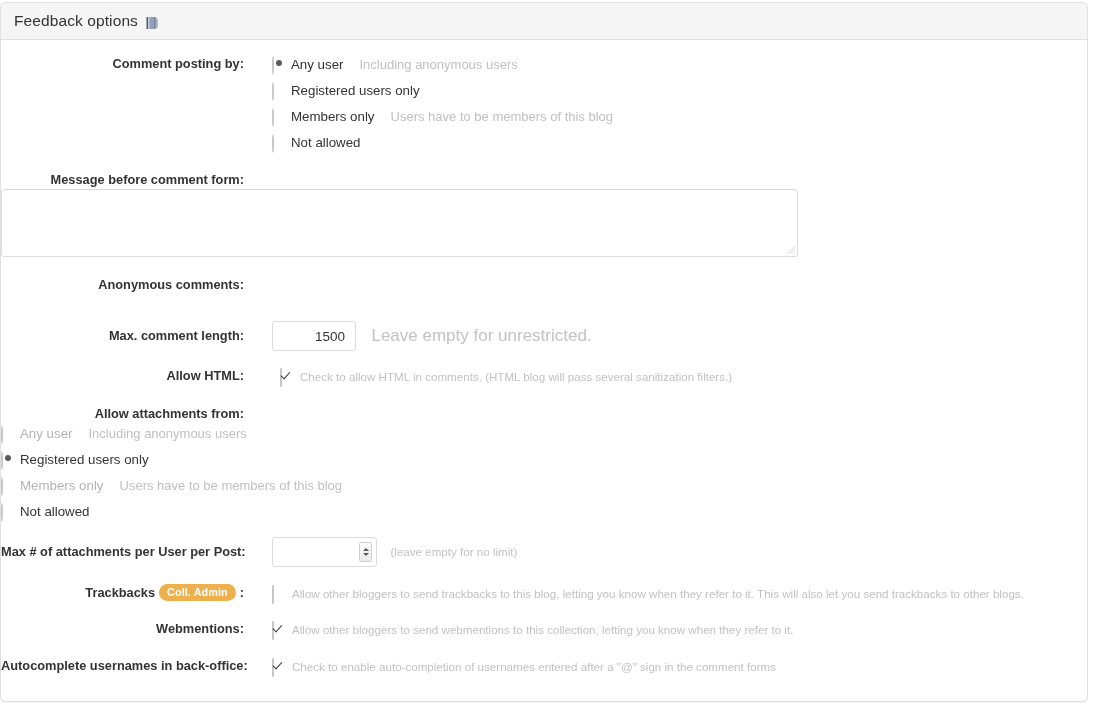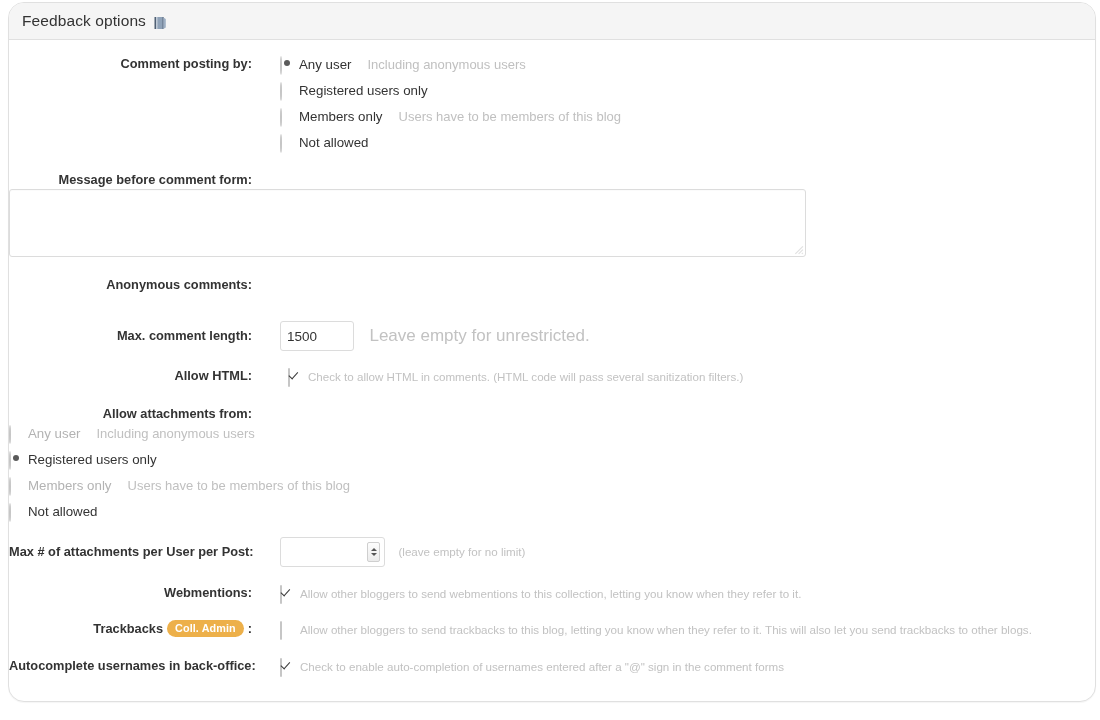--- a/index.html
+++ b/index.html
@@ -6,26 +6,26 @@
   html, body {
     margin: 0; padding: 0;
     width: 1100px; height: 720px;
     background: #ffffff;
     font-family: "Liberation Sans", sans-serif;
     -webkit-font-smoothing: antialiased;
   }
 
   .panel {
     position: absolute;
-    left: 8px; top: 2px;
+    left: 0; top: 2px;
     width: 1088px;
     height: 700px;
     background: #ffffff;
     border: 1px solid #e0e0e0;
-    border-radius: 16px;
+    border-radius: 5px;
     box-shadow: 0 1px 1px rgba(0,0,0,.04);
     overflow: hidden;
   }
 
   .panel-header {
     height: 37px;
     background: #f5f5f5;
     border-bottom: 1px solid #e0e0e0;
     display: flex;
     align-items: center;
@@ -160,29 +160,29 @@
     box-shadow: inset 0 1px 1px rgba(0,0,0,.02);
   }
   .resize-grip {
     position: absolute;
     right: 1px; bottom: 1px;
     width: 13px; height: 13px;
     opacity: .45;
   }
 
   .input-sm {
-    width: 74px;
+    width: 84px;
     height: 30px;
     border: 1px solid #dcdcdc;
     border-radius: 3px;
     background: #ffffff;
     font-family: "Liberation Sans", sans-serif;
     font-size: 13.5px;
     color: #333333;
-    text-align: left;
+    text-align: right;
     padding: 0 10px 0 6px;
     line-height: 28px;
     outline: none;
   }
 
   .input-num-wrap {
     width: 105px;
     height: 30px;
     border: 1px solid #dcdcdc;
     border-radius: 3px;
@@ -328,21 +328,21 @@
         <input class="input-sm" type="text" value="1500" style="">
         <span class="inline-hint">Leave empty for unrestricted.</span>
       </div>
     </div>
 
     <div class="row" style="margin-top:15px;gap:8px;">
       <div class="row-label">Allow HTML:</div>
       <div class="row-control">
         <div class="opt">
           <span class="ctl"><span class="checkbox checked"></span></span>
-          <span class="desc">Check to allow HTML in comments. (HTML code will pass several sanitization filters.)</span>
+          <span class="desc">Check to allow HTML in comments. (HTML blog will pass several sanitization filters.)</span>
         </div>
       </div>
     </div>
 
     <div class="row mt-row">
       <div class="row-label">Allow attachments from:</div>
       <div class="row-control">
 
         <div class="opt">
           <span class="ctl"><span class="radio"></span></span>
@@ -377,41 +377,41 @@
           <span class="spinner">
             <span class="ar up"></span>
             <span class="ar dn"></span>
           </span>
         </span>
         <span class="inline-hint-sm">(leave empty for no limit)</span>
       </div>
     </div>
 
     <div class="row" style="margin-top:16px;">
+      <div class="row-label">
+        <span>Trackbacks</span><span class="badge">Coll. Admin</span><span>:</span>
+      </div>
+      <div class="row-control">
+        <div class="opt">
+          <span class="ctl"><span class="checkbox"></span></span>
+          <span class="desc">Allow other bloggers to send trackbacks to this blog, letting you know when they refer to it. This will also let you send trackbacks to other blogs.</span>
+        </div>
+      </div>
+    </div>
+
+    <div class="row" style="margin-top:16px;">
       <div class="row-label">Webmentions:</div>
       <div class="row-control">
         <div class="opt">
           <span class="ctl"><span class="checkbox checked"></span></span>
           <span class="desc">Allow other bloggers to send webmentions to this collection, letting you know when they refer to it.</span>
         </div>
       </div>
     </div>
 
-    <div class="row" style="margin-top:16px;">
-      <div class="row-label">
-        <span>Trackbacks</span><span class="badge">Coll. Admin</span><span>:</span>
-      </div>
-      <div class="row-control">
-        <div class="opt">
-          <span class="ctl"><span class="checkbox"></span></span>
-          <span class="desc">Allow other bloggers to send trackbacks to this blog, letting you know when they refer to it. This will also let you send trackbacks to other blogs.</span>
-        </div>
-      </div>
-    </div>
-
     <div class="row" style="margin-top:17px;">
       <div class="row-label">Autocomplete usernames in back-office:</div>
       <div class="row-control">
         <div class="opt">
           <span class="ctl"><span class="checkbox checked"></span></span>
           <span class="desc">Check to enable auto-completion of usernames entered after a "@" sign in the comment forms</span>
         </div>
       </div>
     </div>
 

